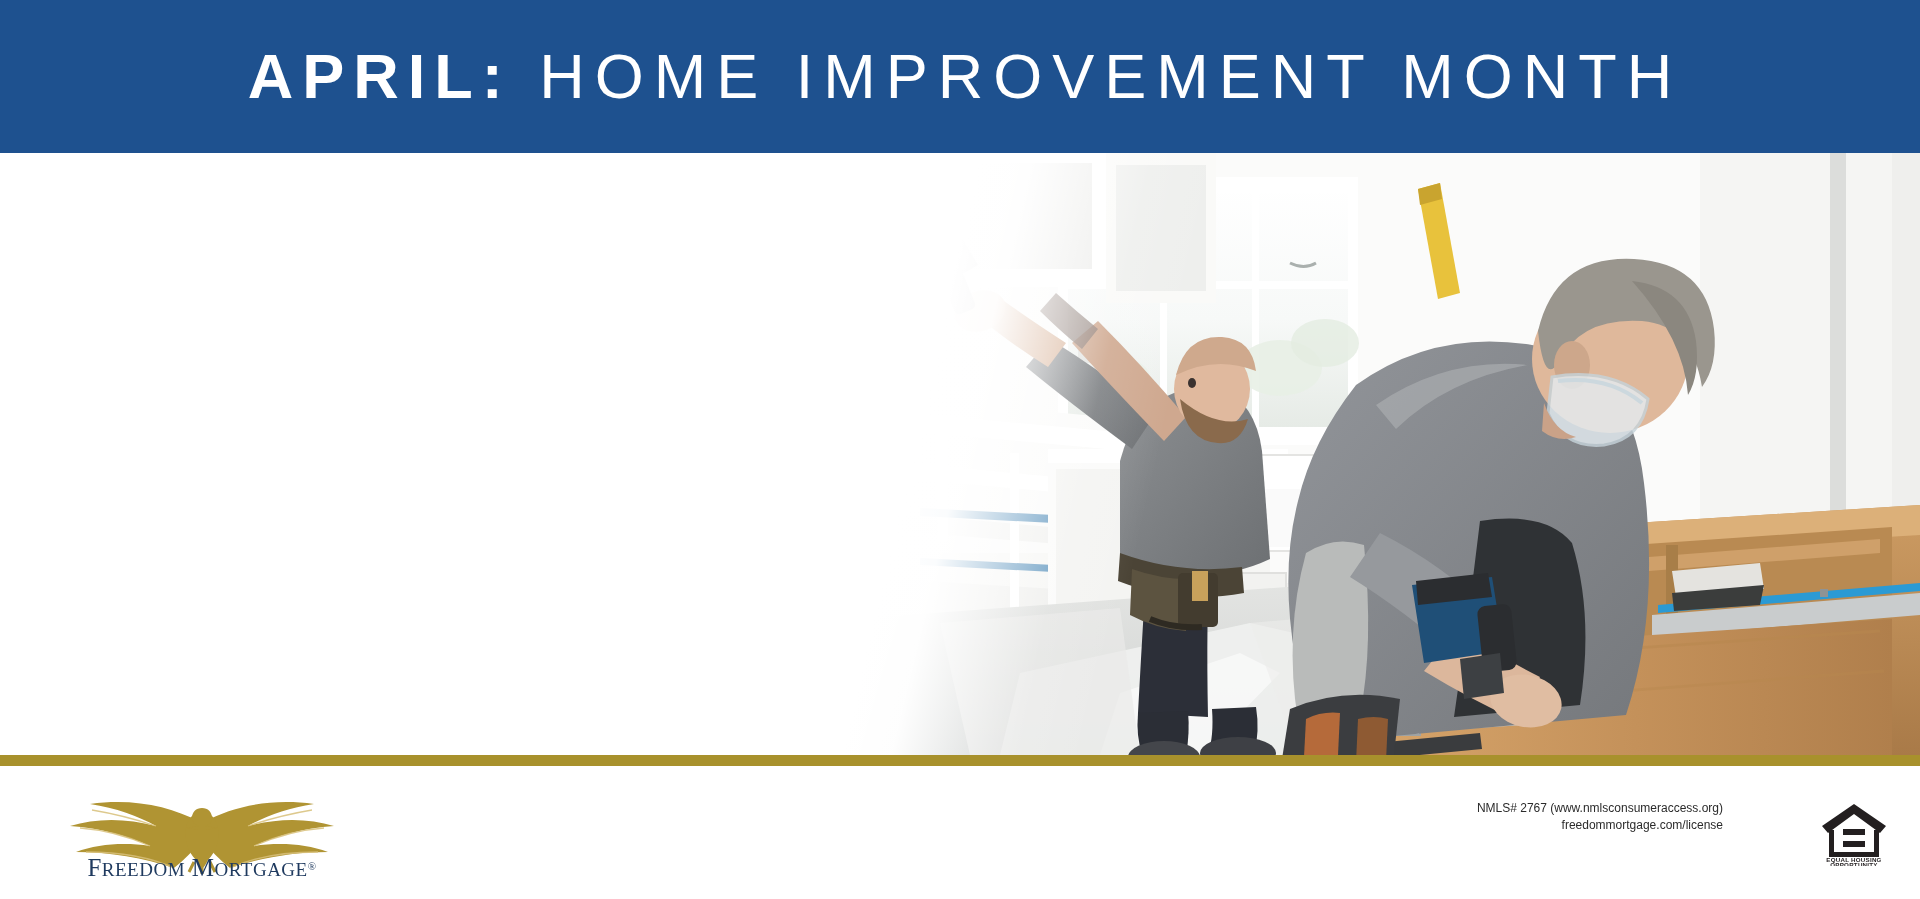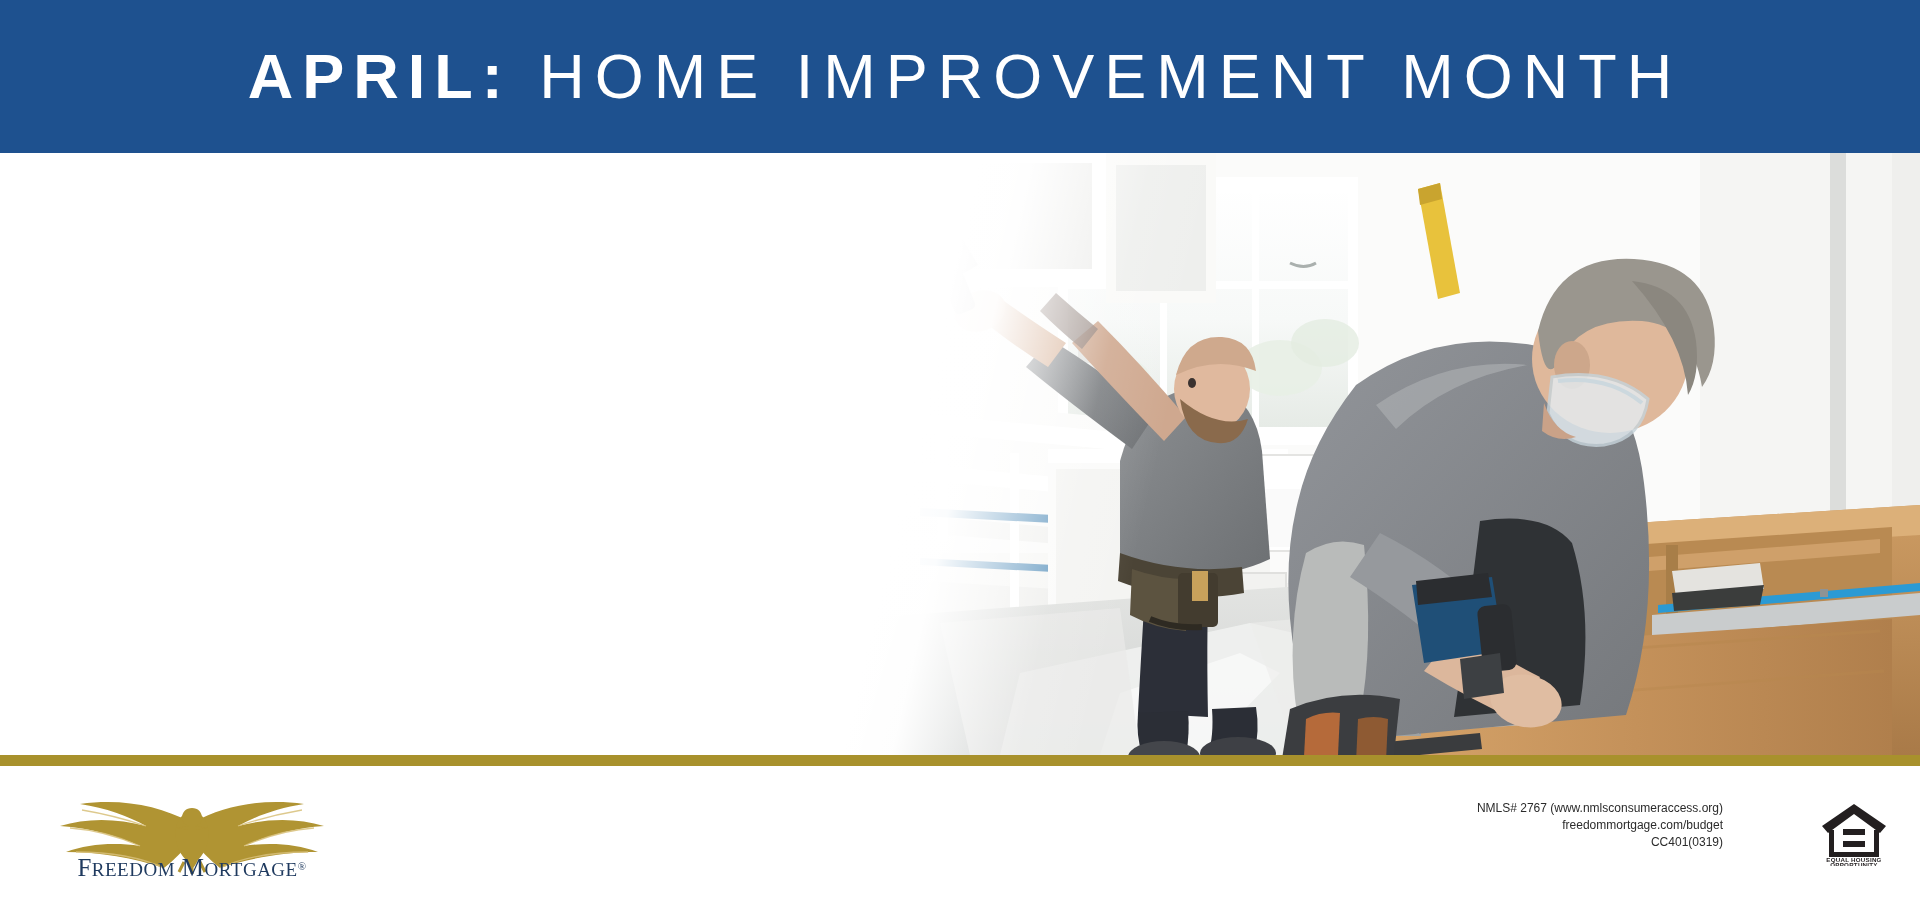--- a/index.html
+++ b/index.html
@@ -107,21 +107,21 @@
     position: absolute;
     left: 0;
     top: 766px;
     width: 1920px;
     height: 133px;
     background: #ffffff;
     z-index: 50;
   }
   .brand-logo {
     position: absolute;
-    left: 42px;
+    left: 52px;
     top: 788px;
     width: 300px;
     height: 92px;
     z-index: 55;
   }
   .legal {
     position: absolute;
     right: 197px;
     top: 800px;
     text-align: right;
@@ -384,22 +384,21 @@
       </g>
 
       <text x="150" y="88" text-anchor="middle" font-family="'Liberation Serif', serif" font-size="25" letter-spacing="0.5" fill="#1f3a5f">
         <tspan font-size="25">F</tspan><tspan font-size="19">REEDOM</tspan><tspan font-size="25"> M</tspan><tspan font-size="19">ORTGAGE</tspan><tspan font-size="11" baseline-shift="super">®</tspan>
       </text>
     </svg>
   </div>
 
   <div class="legal">
     <div>NMLS# 2767 (www.nmlsconsumeraccess.org)</div>
-    <div>freedommortgage.com/budget</div>
-    <div>CC401(0319)</div>
+    <div>freedommortgage.com/license</div>
   </div>
 
   <div class="ehl">
     <svg width="68" height="66" viewBox="0 0 68 66">
       <g fill="#231f20">
 
         <path d="M34 4 L66 26 L60 33 L34 14 L8 33 L2 26 Z"></path>
 
         <path d="M9 30 L14 30 L14 52 L54 52 L54 30 L59 30 L59 57 L9 57 Z"></path>
 

